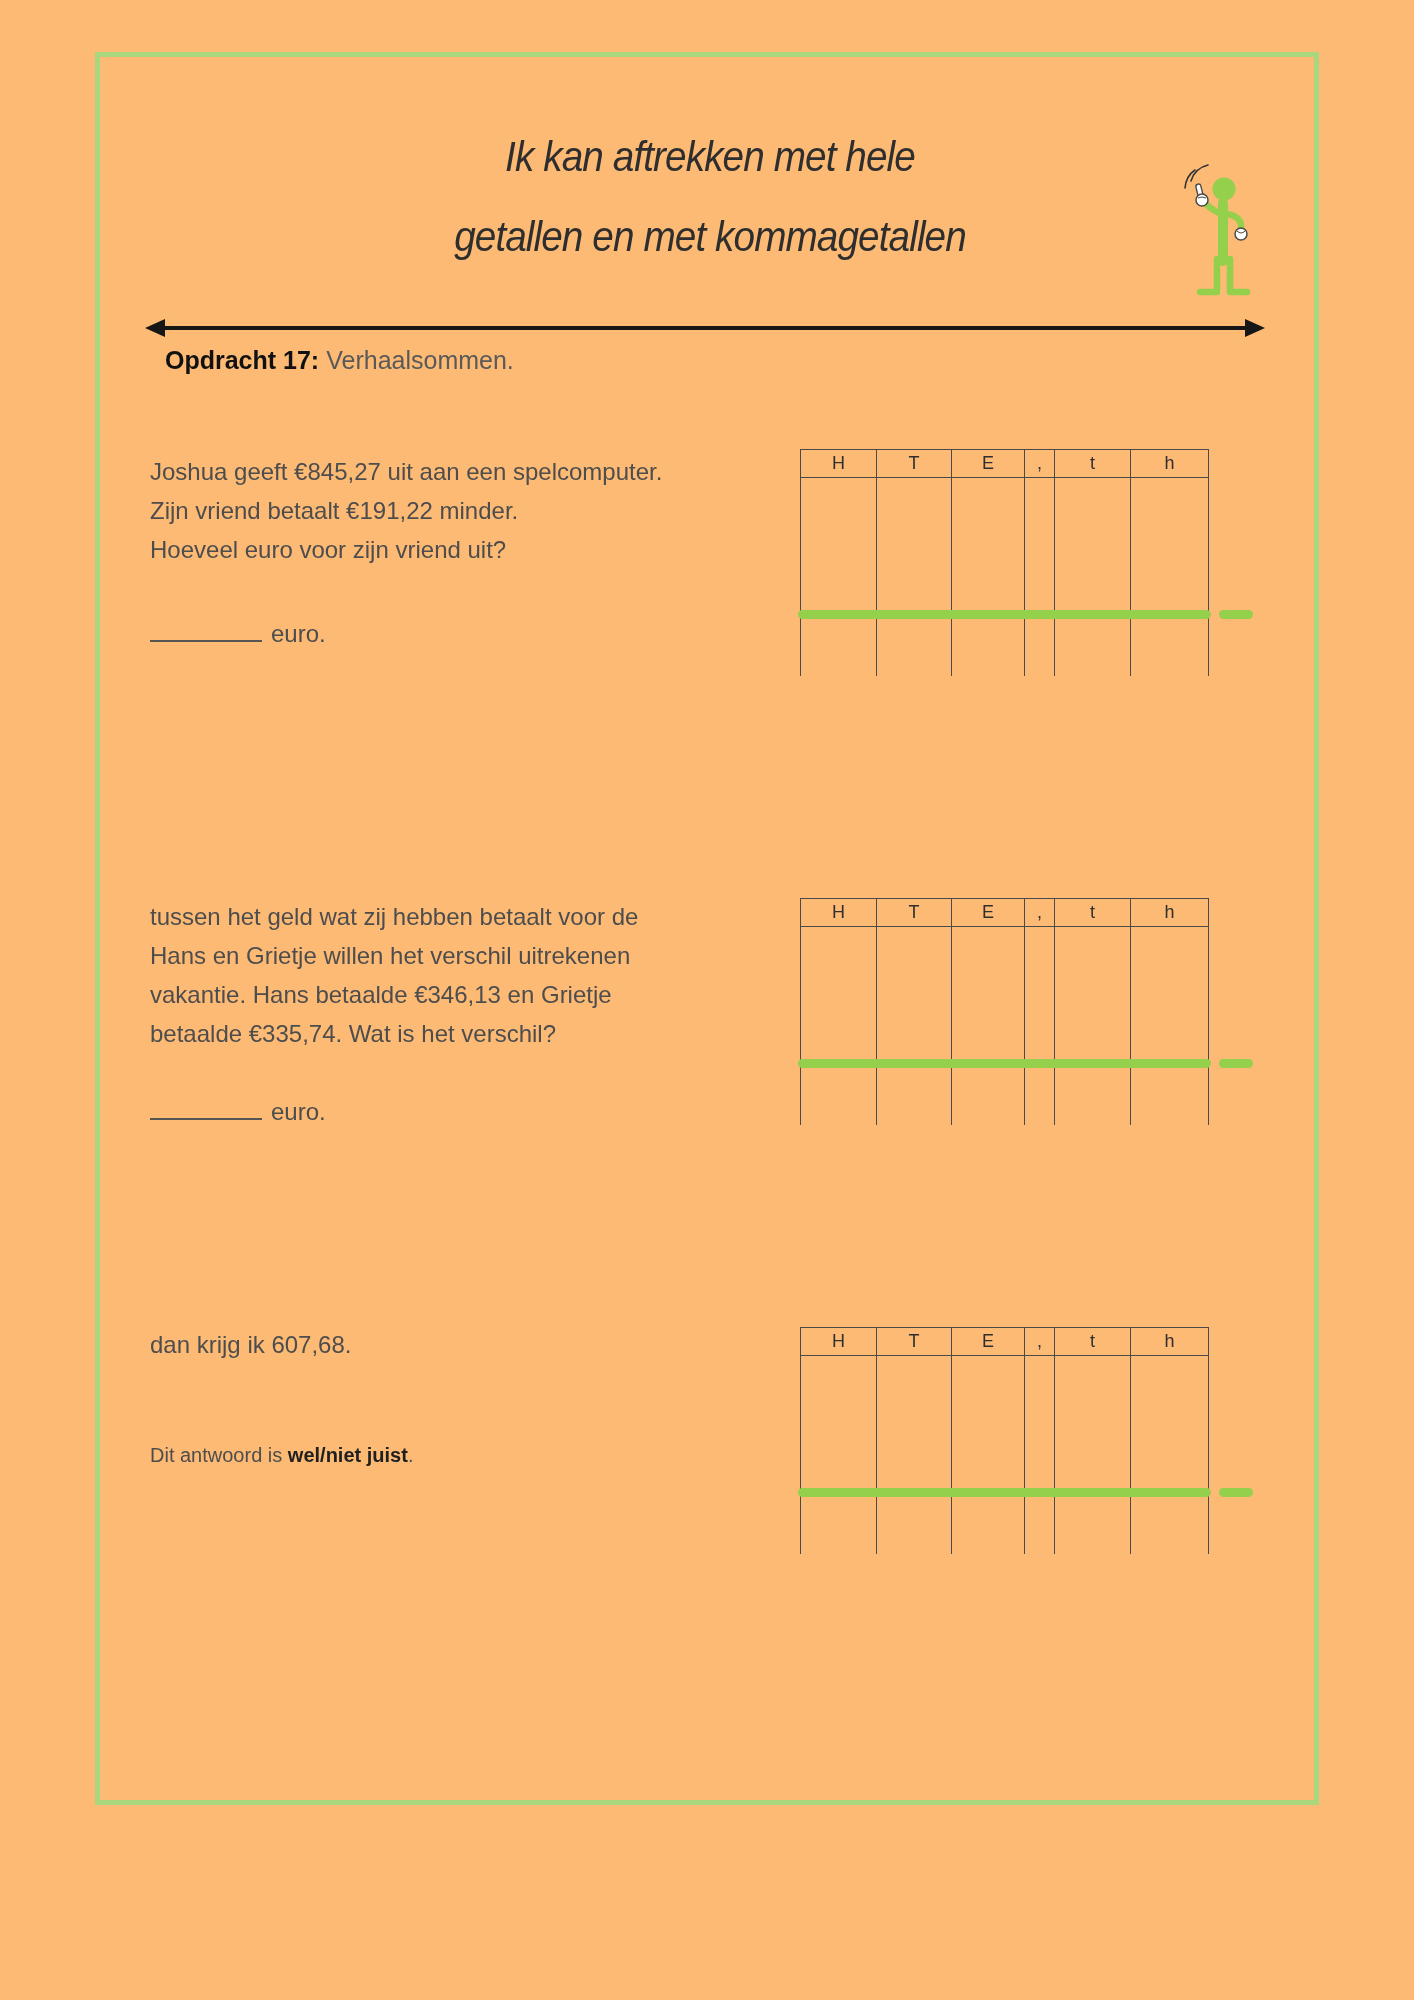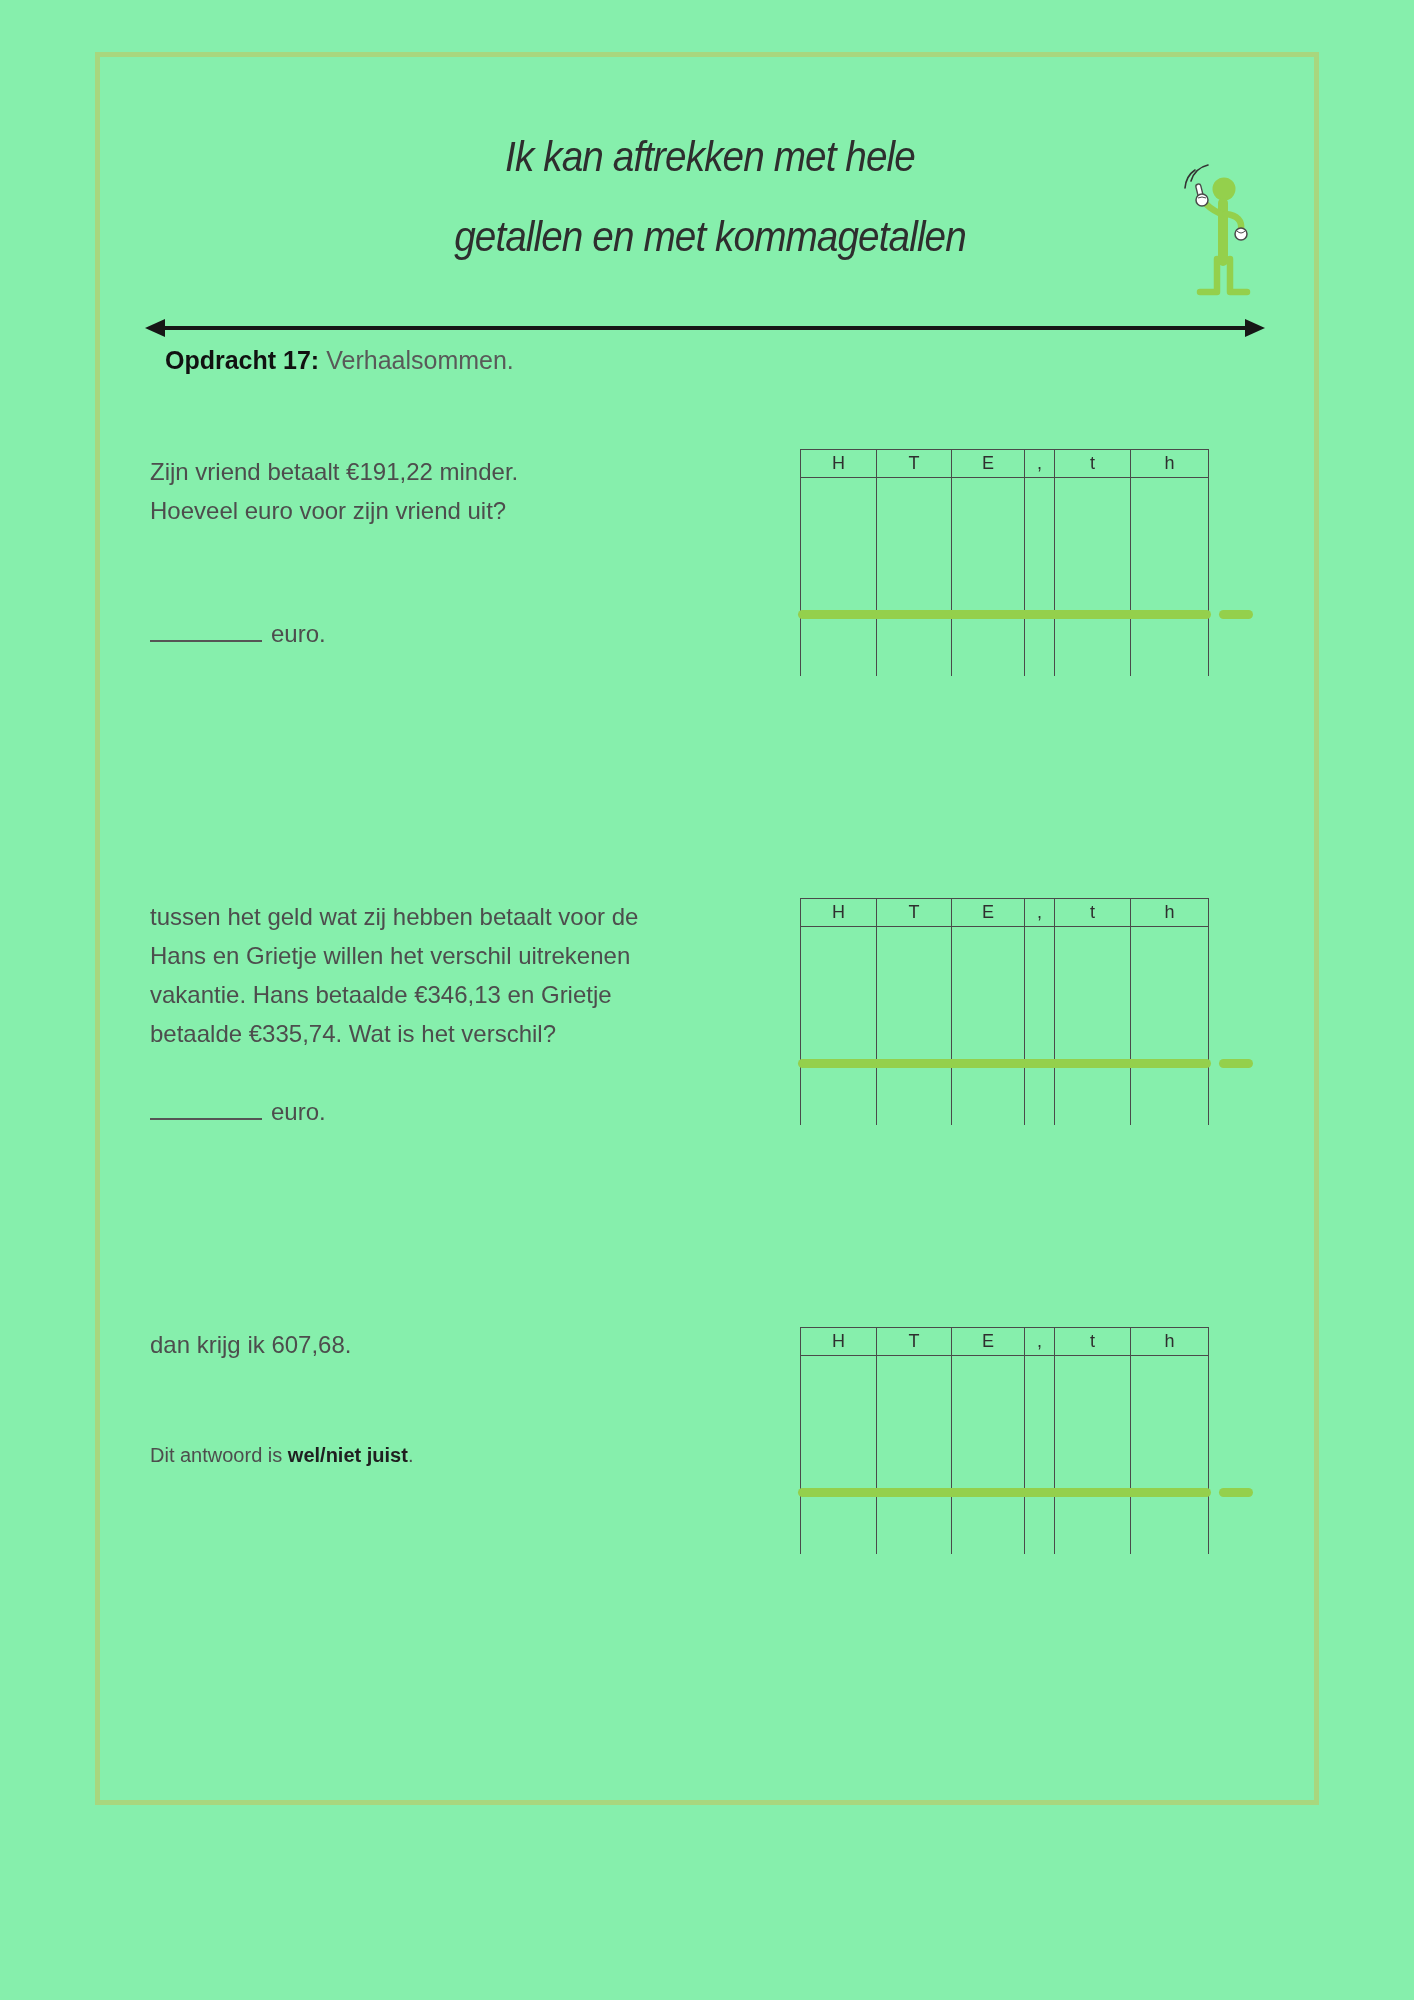--- a/index.html
+++ b/index.html
@@ -1,17 +1,17 @@
 <!DOCTYPE html>
 <html><head>
 <meta charset="utf-8">
 <style>
   html,body{margin:0;padding:0;background:#ffffff;}
   .canvas{
-    position:relative;width:1414px;height:2000px;background:#86efac;
+    position:relative;width:1414px;height:2000px;background:#fdba74;
     font-family:"Liberation Sans", sans-serif;overflow:hidden;
   }
   .frame{
     position:absolute;left:95px;top:52px;width:1224px;height:1753px;
     border:5px solid #a8d77e;box-sizing:border-box;
   }
   
   .title{
     position:absolute;left:150px;top:116px;width:1120px;text-align:center;
     font-style:italic;font-weight:400;color:#2e2e2e;
@@ -87,20 +87,21 @@
     <line x1="16" y1="12" x2="1104" y2="12" stroke="#161616" stroke-width="4"></line>
     <polygon points="0,12 20,3 20,21" fill="#161616"></polygon>
     <polygon points="1120,12 1100,3 1100,21" fill="#161616"></polygon>
   </svg>
 
   <div class="assignment">
     <b>Opdracht 17:</b><span class="name">Verhaalsommen.</span>
   </div>
 
   <div class="ptext p1">
+    <div>Joshua geeft €845,27 uit aan een spelcomputer.</div>
     <div>Zijn vriend betaalt €191,22 minder.</div>
     <div>Hoeveel euro voor zijn vriend uit?</div>
   </div>
   <div class="answer-line a1">
     <span class="blank"></span><span>euro.</span>
   </div>
 
   <div class="htable t1">
     <div class="trow hd">
       <div class="tcell c1">H</div>

